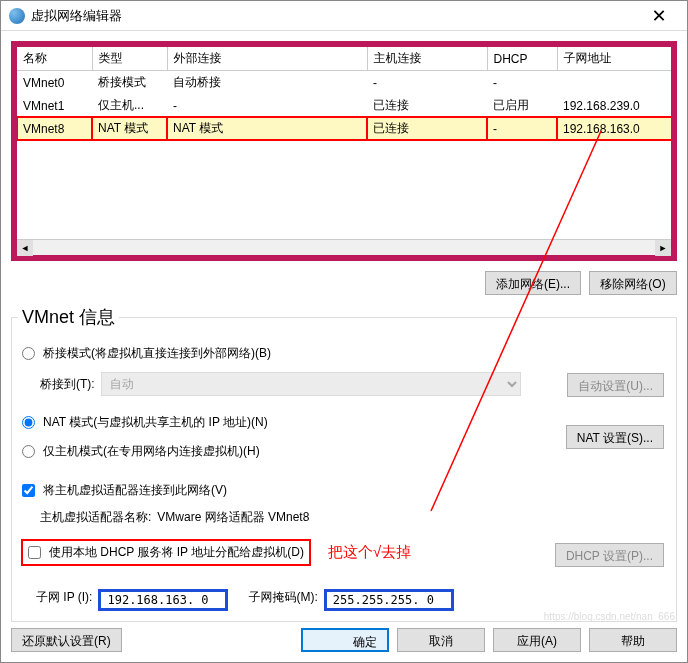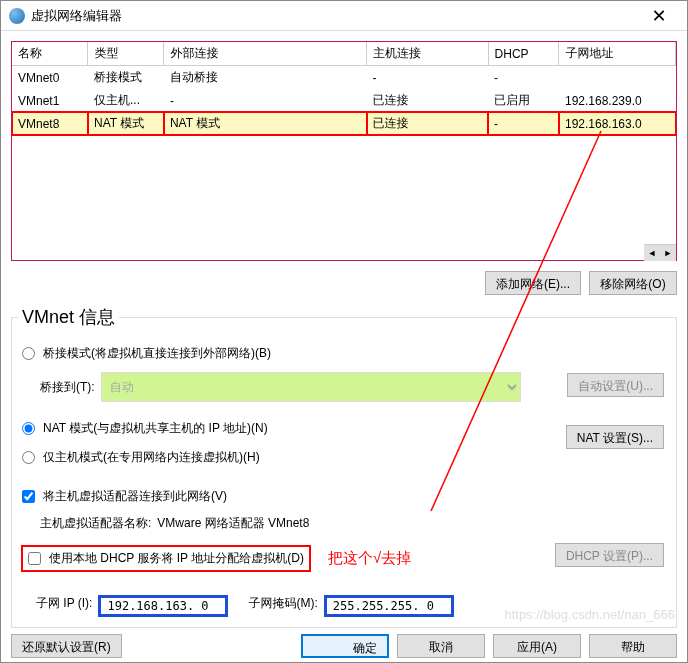--- a/index.html
+++ b/index.html
@@ -2,49 +2,49 @@
 <html><head>
 <meta charset="utf-8">
 <style>
 * { box-sizing: border-box; margin: 0; padding: 0; font-family: "Microsoft YaHei", "Segoe UI", sans-serif; font-size: 12px; }
 body { background: #fff; width: 688px; height: 663px; border: 1px solid #888; position: relative; }
 .titlebar { height: 30px; display: flex; align-items: center; padding: 0 8px; border-bottom: 1px solid #ddd; }
 .titlebar .icon { width: 16px; height: 16px; border-radius: 50%; background: radial-gradient(circle at 30% 30%, #7ec0ee, #1e6fb8); margin-right: 6px; }
 .titlebar .title { flex: 1; font-size: 13px; }
 .titlebar .close { width: 40px; height: 28px; display: flex; align-items: center; justify-content: center; font-size: 18px; cursor: pointer; }
 .content { padding: 10px; }
-.table-wrap { border: 1px solid #be185d; height: 220px; display: flex; flex-direction: column; align-items: flex-end; }
+.table-wrap { border: 6px solid #be185d; height: 220px; display: flex; flex-direction: column; }
 .table-scroll { flex: 1; overflow: hidden; position: relative; }
 table { width: 100%; border-collapse: collapse; table-layout: fixed; }
 th, td { text-align: left; padding: 3px 6px; font-size: 12px; white-space: nowrap; overflow: hidden; }
 th { border-right: 1px solid #ccc; background: #fff; border-bottom: 1px solid #ccc; font-weight: normal; }
 tr.row-selected td { outline: 2px solid red; outline-offset: -1px; }
 tr.row-selected { background: #fef9c3; }
 .hscroll { height: 16px; background: #f0f0f0; display: flex; border-top: 1px solid #ccc; }
 .hscroll .arrow { width: 16px; height: 16px; background: #e0e0e0; display: flex; align-items: center; justify-content: center; font-size: 9px; cursor: pointer; }
 .hscroll .track { flex: 1; background: #f0f0f0; }
 .btn-row { display: flex; justify-content: flex-end; gap: 8px; margin-top: 10px; }
 button { background: #e1e1e1; border: 1px solid #adadad; padding: 4px 10px; font-size: 12px; cursor: pointer; min-width: 88px; height: 24px; }
 button:disabled { color: #888; }
 button.primary { border: 2px solid #0078d7; background: #e5f1fb; text-align: right; }
 fieldset { border: 1px solid #ddd; margin-top: 10px; padding: 10px; position: relative; }
 fieldset legend { padding: 0 4px; font-size: 18px; margin-left: -4px; }
 .radio-row, .check-row { display: flex; align-items: center; padding: 6px 0; gap: 4px; }
 .radio-row input, .check-row input { margin-right: 4px; }
 .indent-row { margin-left: 18px; display: flex; align-items: center; gap: 6px; padding: 4px 0; }
-select { height: 30px; border: 1px solid #ccc; background: #bef264; padding: 0 4px; }
+select { height: 24px; border: 1px solid #ccc; background: #e5e5e5; padding: 0 4px; }
 input[type=text] { height: 22px; border: 3px solid #1d4ed8; padding: 0 6px; font-family: monospace; font-size: 12px; }
 .side-btn { position: absolute; right: 12px; }
 .subnet-row { display: flex; align-items: flex-start; gap: 6px; margin-top: 18px; padding-left: 14px; }
-.footer { position: absolute; bottom: 4px; left: 10px; right: 10px; display: flex; gap: 8px; align-items: center; }
+.footer { position: absolute; bottom: 10px; left: 10px; right: 10px; display: flex; gap: 8px; align-items: center; }
 .footer .spacer { flex: 1; }
 .red-box { outline: 2px solid red; outline-offset: -1px; display: inline-flex; align-items: center; padding: 4px 6px; }
 .red-text { color: red; font-size: 15px; }
 .annotation-line { position: absolute; pointer-events: none; }
-.watermark { position: absolute; right: 12px; bottom: 40px; color: #ddd; font-size: 13px; pointer-events: none; }
+.watermark { position: absolute; right: 12px; bottom: 40px; color: #ddd; font-size: 10px; pointer-events: none; }
 .col1{width:75px}.col2{width:75px}.col3{width:200px}.col4{width:120px}.col5{width:70px}.col6{width:115px}
 </style>
 </head>
 <body>
 
 <div class="titlebar">
   <div class="icon"></div>
   <div class="title">虚拟网络编辑器</div>
   <div class="close">✕</div>
 </div>

